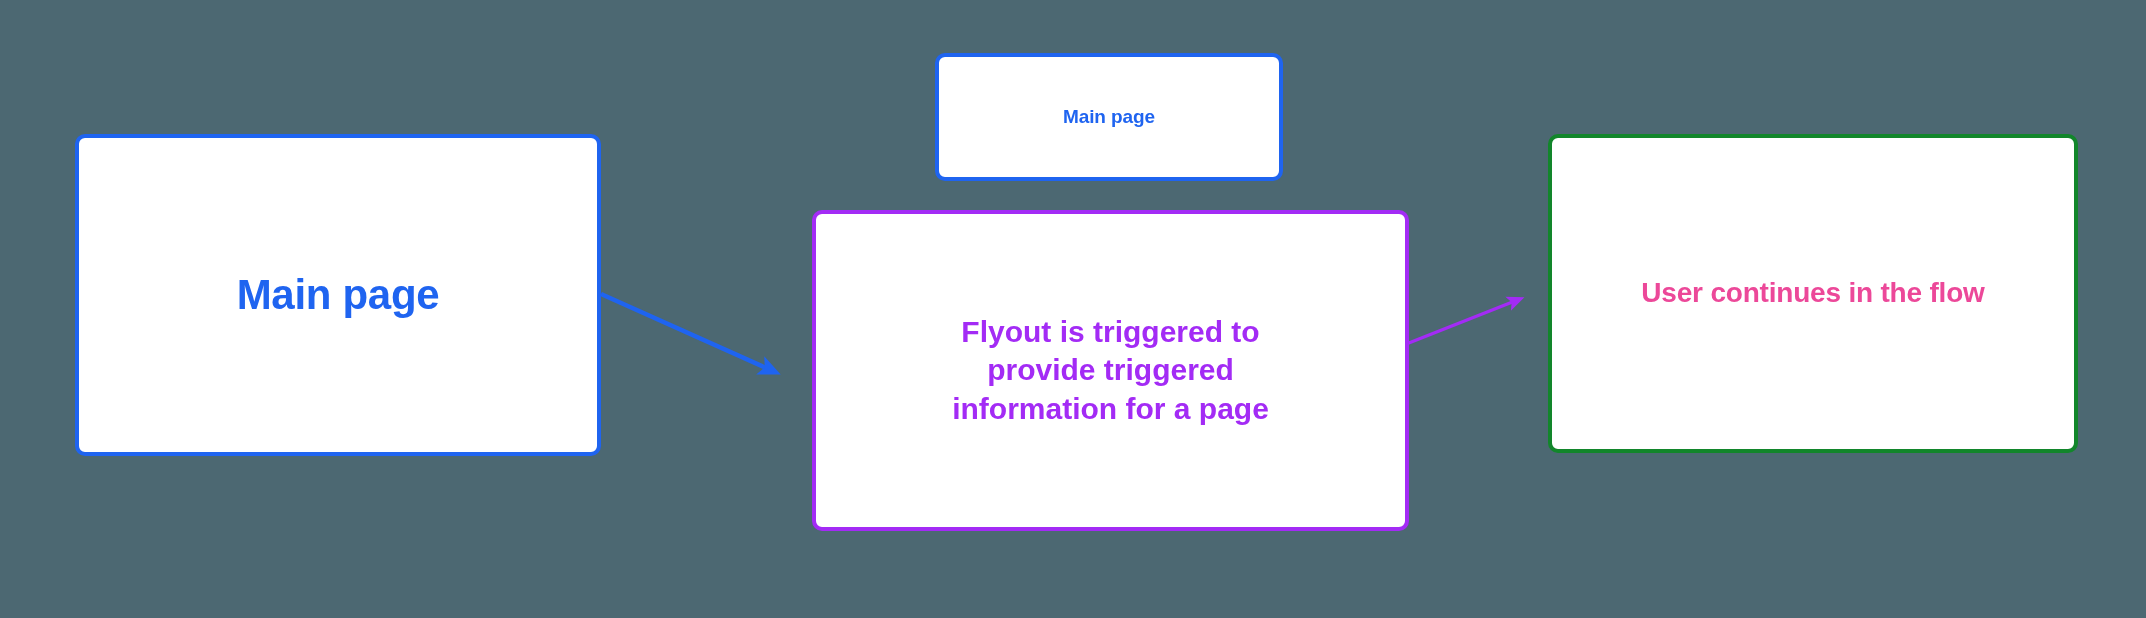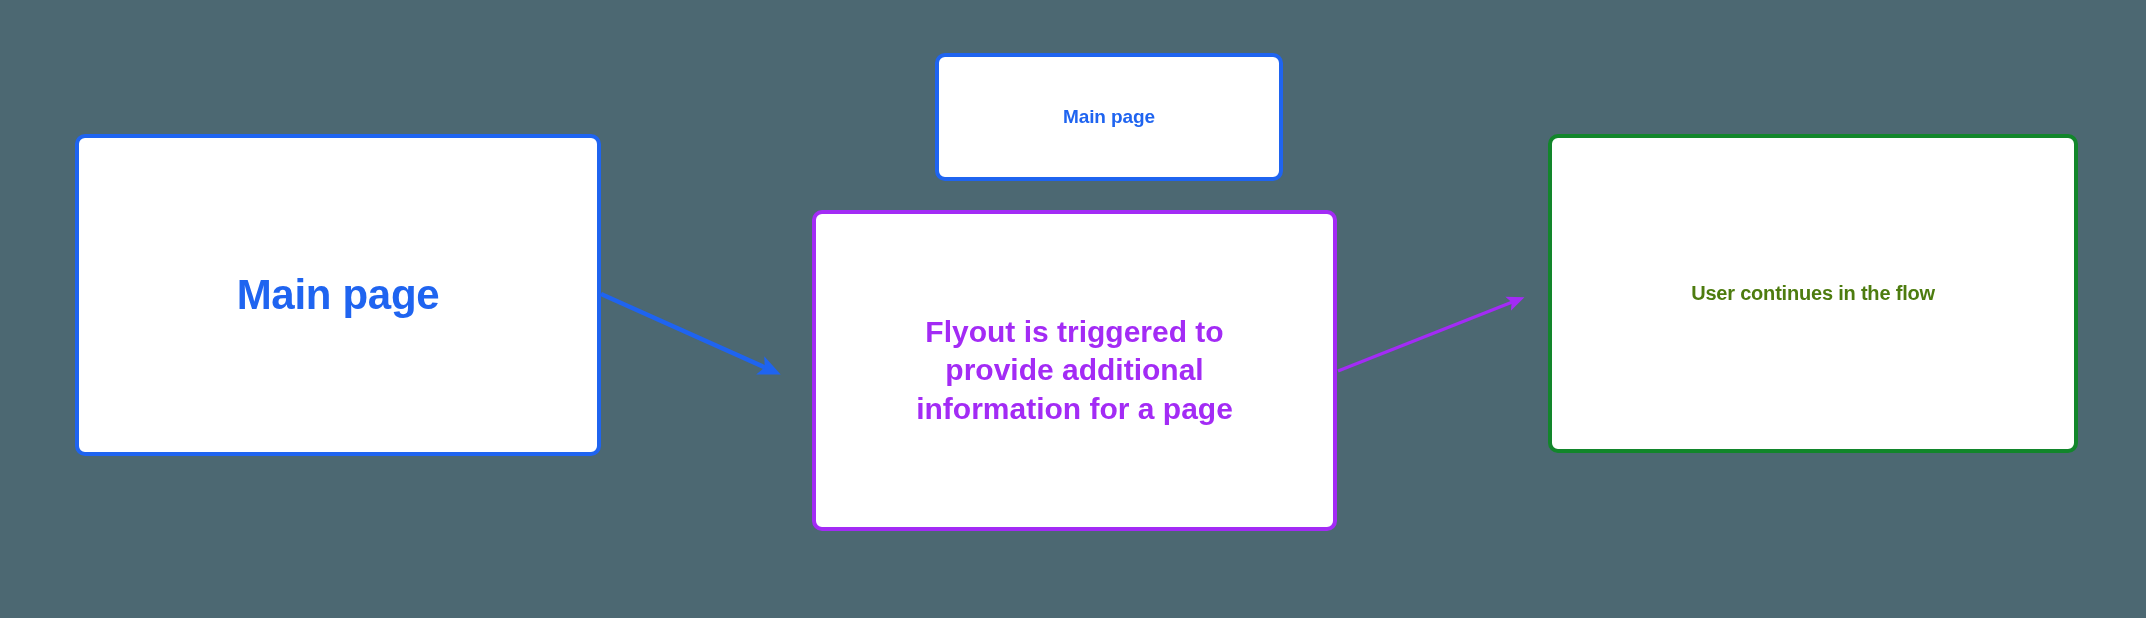--- a/index.html
+++ b/index.html
@@ -53,38 +53,38 @@
     border-color: #1f64f0;
     color: #1f64f0;
     font-size: 19px;
     letter-spacing: -0.1px;
   }
 
   
   #node-flyout {
     left: 812px;
     top: 210px;
-    width: 525px;
+    width: 597px;
     height: 321px;
     border-color: #a32bf5;
     color: #a32bf5;
     font-size: 30px;
     padding: 0 22px;
     line-height: 1.28;
   }
 
   
   #node-user-continues {
     left: 1548px;
     top: 134px;
     width: 530px;
     height: 319px;
     border-color: #12862b;
-    color: #4d7c0f;
-    font-size: 20px;
+    color: #ec4899;
+    font-size: 28px;
     letter-spacing: -0.2px;
   }
 
   #connectors {
     position: absolute;
     left: 0;
     top: 0;
     width: 2146px;
     height: 618px;
     pointer-events: none;
@@ -114,21 +114,21 @@
     <span>Main page</span>
   </div>
 
   <div class="node" id="node-main-page-small">
     <span>Main page</span>
   </div>
 
   <div class="node" id="node-flyout">
     <span>
       <span>Flyout is triggered to</span><br>
-      <span>provide additional</span><br>
+      <span>provide triggered</span><br>
       <span>information for a page</span>
     </span>
   </div>
 
   <div class="node" id="node-user-continues">
     <span>User continues in the flow</span>
   </div>
 
 </div>
 

